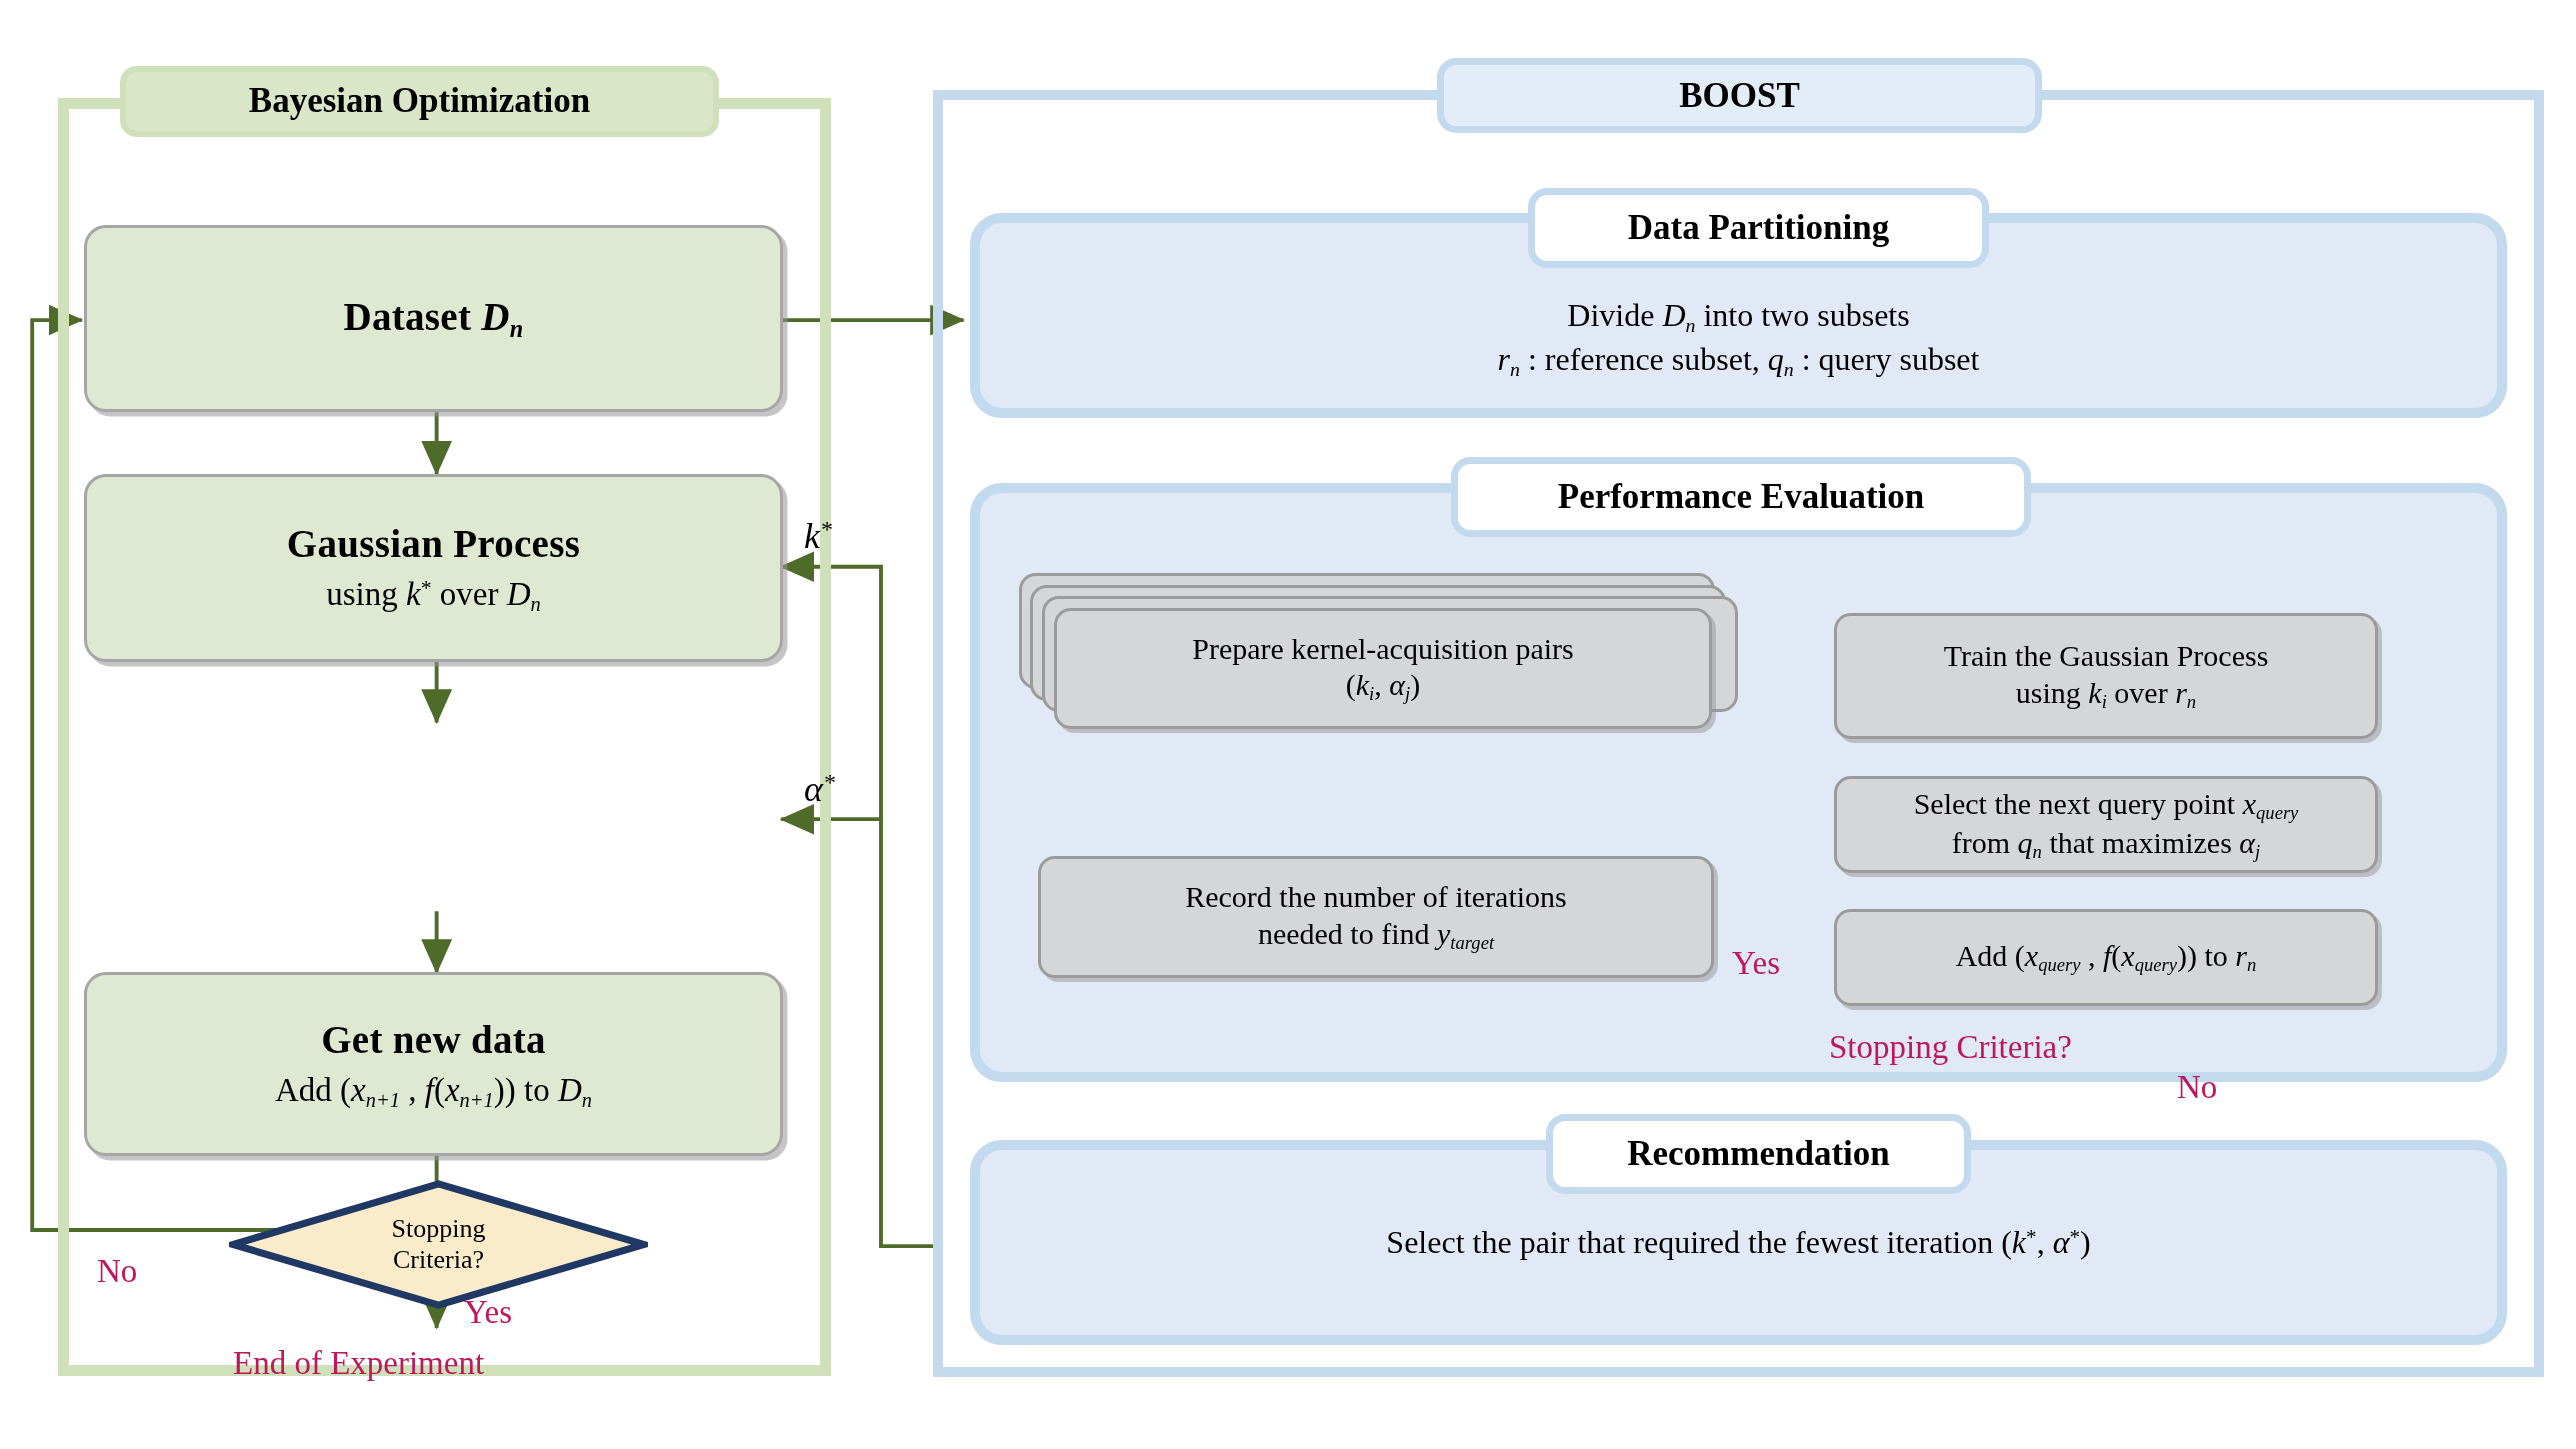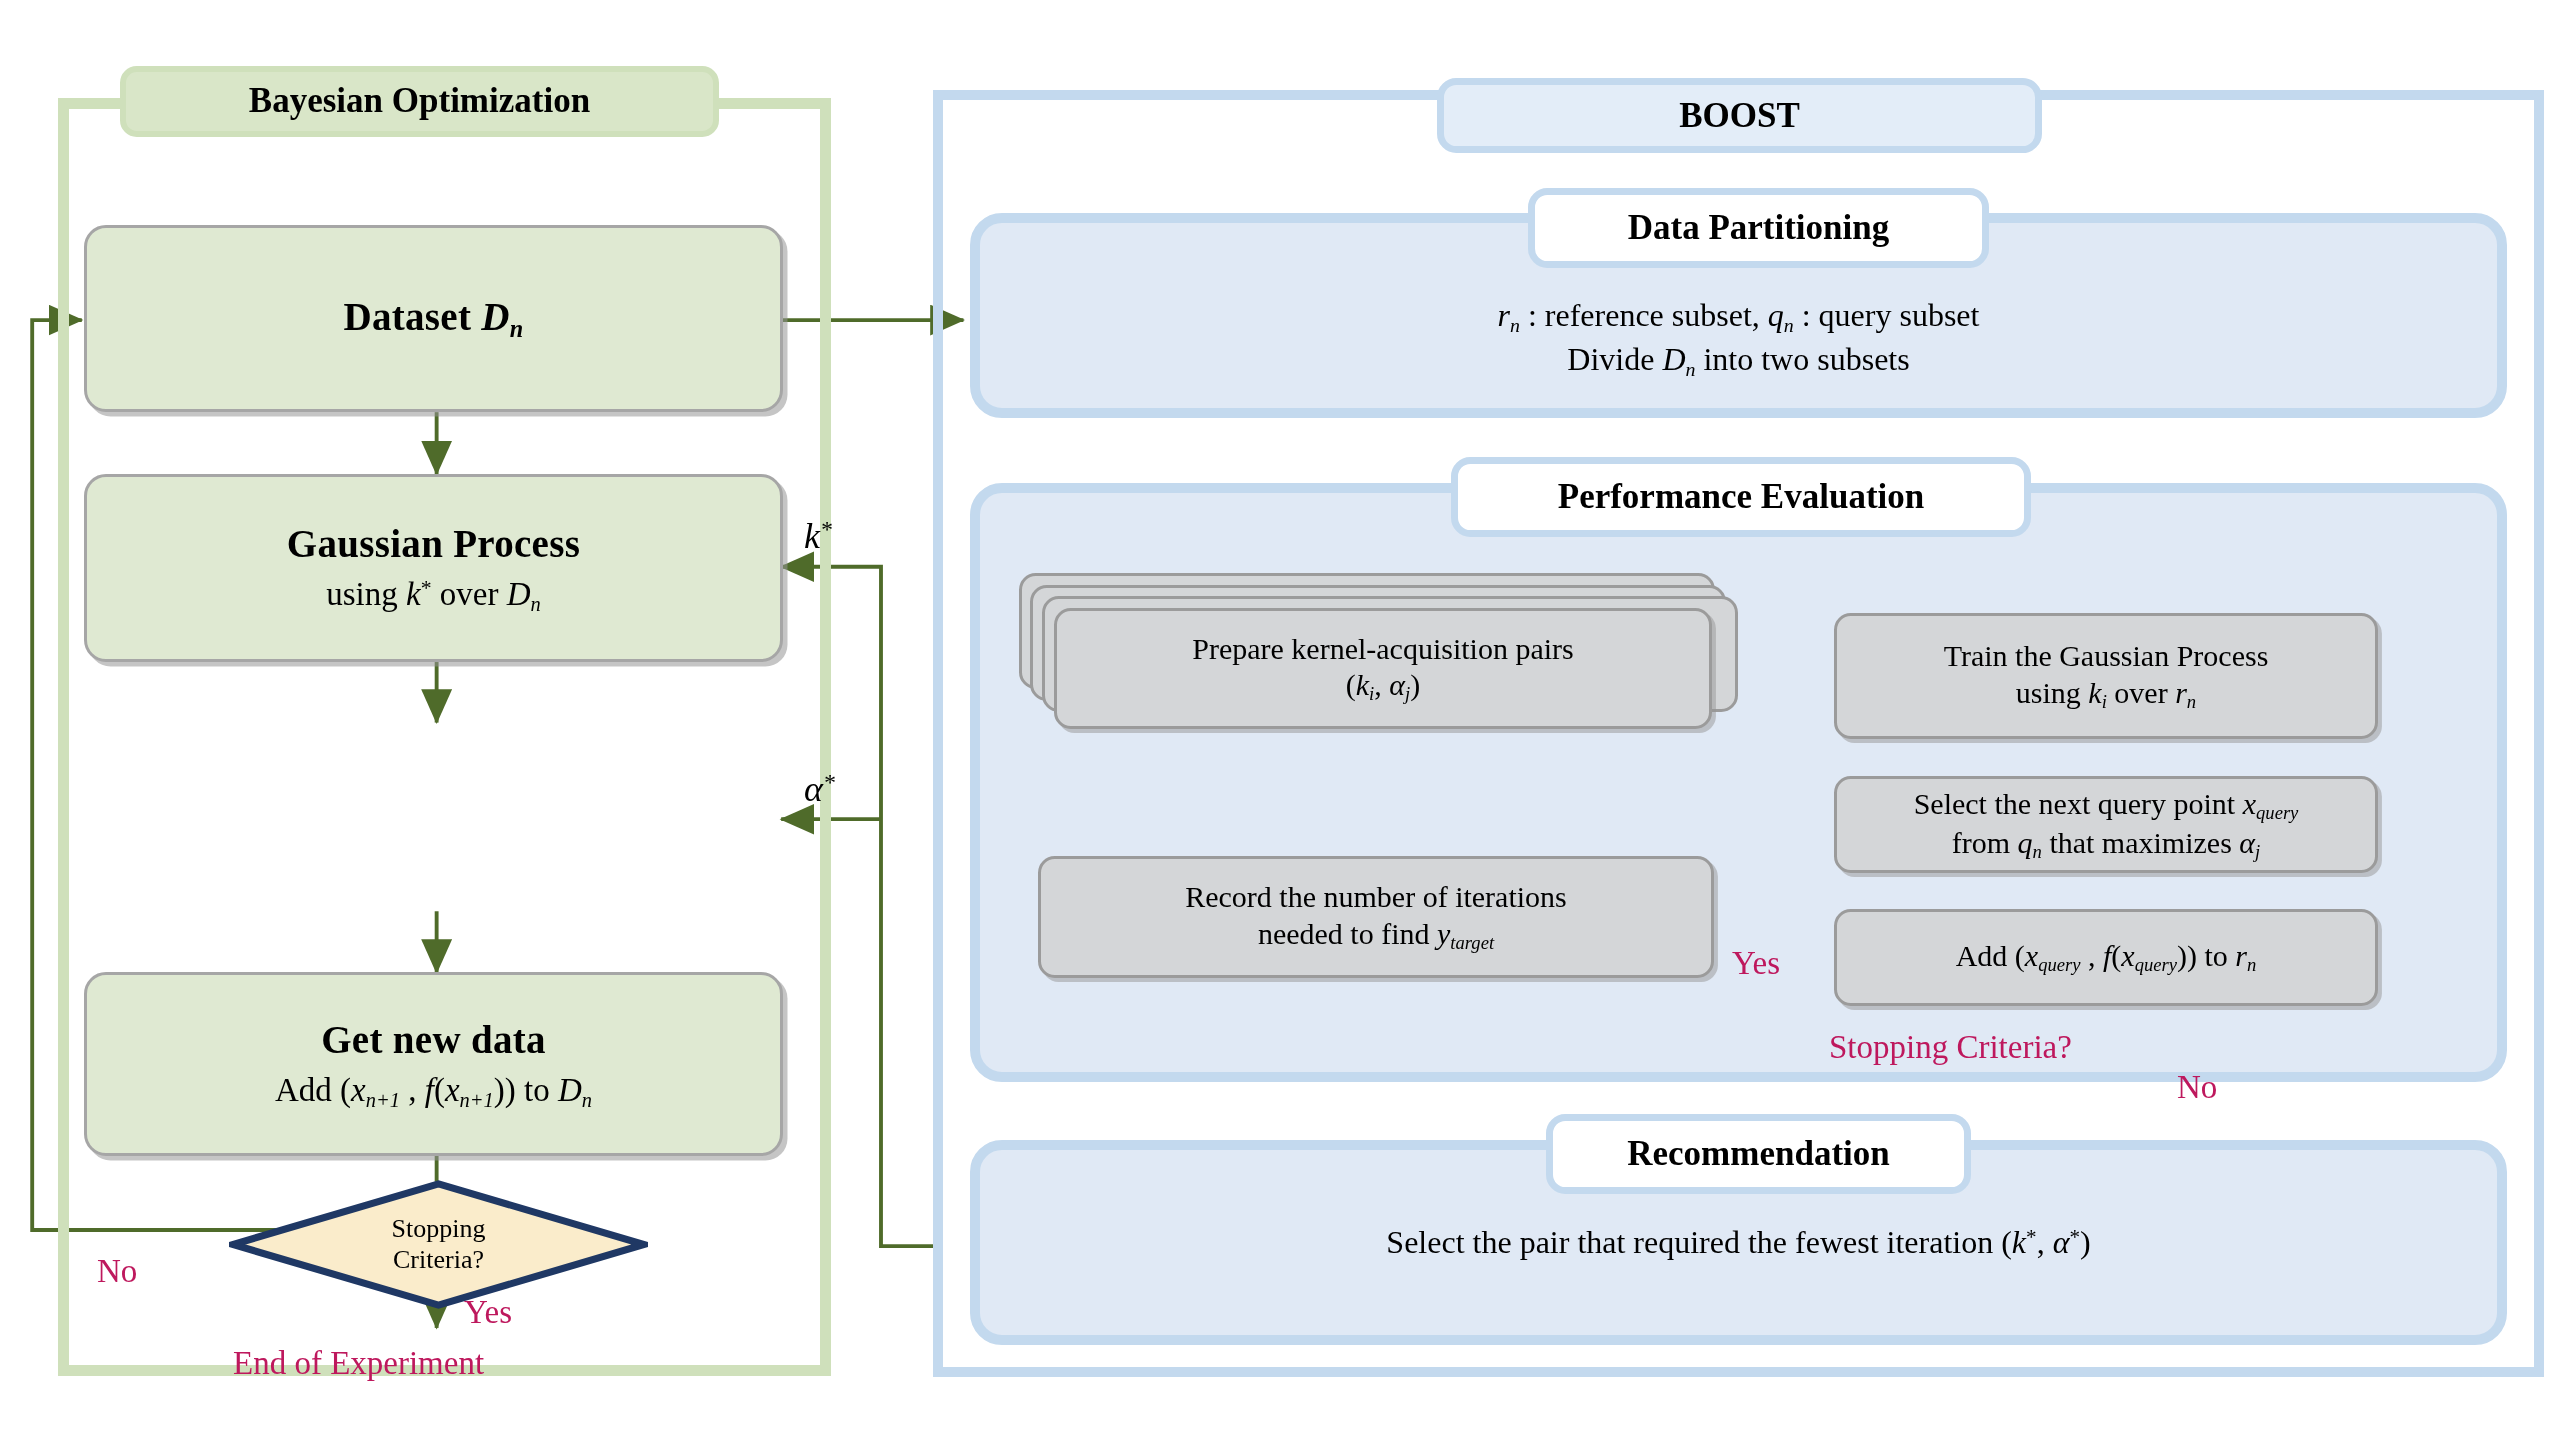--- a/index.html
+++ b/index.html
@@ -224,34 +224,34 @@
 
   <div class="edge-label math" style="left:804px; top:515px;">
     <i class="mi">k</i><sup class="sp">*</sup>
   </div>
   <div class="edge-label math" style="left:804px; top:768px;">
     <i class="mi">α</i><sup class="sp">*</sup>
   </div>
 
   <div class="boost-frame" style="left:933px; top:90px; width:1611px; height:1287px;"></div>
 
-  <div class="pill-title" style="left:1437px; top:58px; width:605px; height:75px;margin-top:20px;">
+  <div class="pill-title" style="left:1437px; top:58px; width:605px; height:75px;">
     <span>BOOST</span>
   </div>
 
   <div class="blue-panel" style="left:970px; top:213px; width:1537px; height:205px;"></div>
   <div class="pill-title white" style="left:1528px; top:188px; width:461px; height:80px;">
     <span>Data Partitioning</span>
   </div>
   <div class="panel-text" style="left:970px; top:277px; width:1537px; height:122px;">
     <div>
+      Divide <i class="mi">D</i><sub class="sb">n</sub> into two subsets
+    </div>
+    <div>
       <i class="mi">r</i><sub class="sb">n</sub> : reference subset, <i class="mi">q</i><sub class="sb">n</sub> : query subset
-    </div>
-    <div>
-      Divide <i class="mi">D</i><sub class="sb">n</sub> into two subsets
     </div>
   </div>
 
   <div class="blue-panel" style="left:970px; top:483px; width:1537px; height:599px;"></div>
   <div class="pill-title white" style="left:1451px; top:457px; width:580px; height:80px;">
     <span>Performance Evaluation</span>
   </div>
 
   <div class="stack-card" style="left:1019px; top:573px; width:696px; height:116px;"></div>
   <div class="stack-card" style="left:1030px; top:585px; width:696px; height:116px;"></div>

